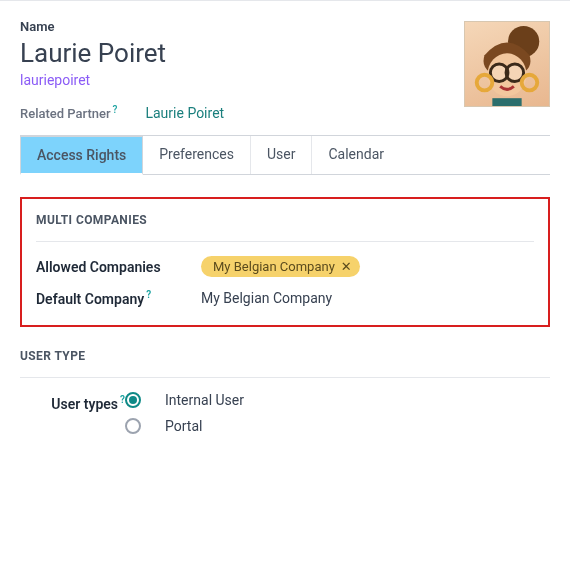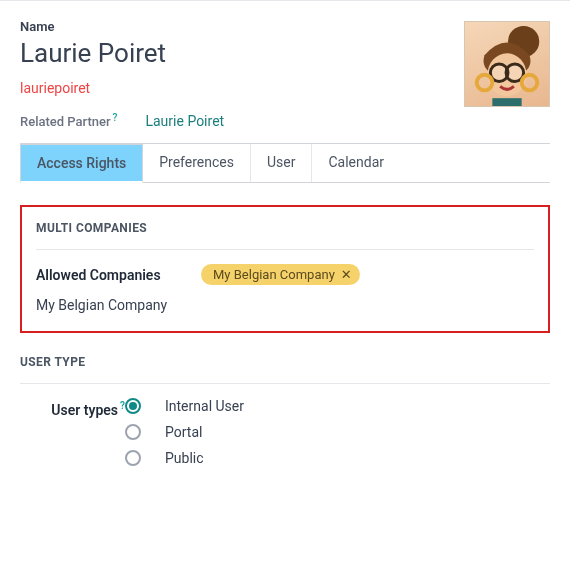--- a/index.html
+++ b/index.html
@@ -3,21 +3,21 @@
 <meta charset="utf-8">
 <style>
   * { box-sizing: border-box; margin: 0; padding: 0; }
   html, body { width: 570px; height: 580px; font-family: -apple-system, BlinkMacSystemFont, "Segoe UI", Roboto, sans-serif; color: #374151; background: #fff; }
   .page { padding: 10px 20px 20px 20px; border-top: 1px solid #e5e7eb; position: relative; }
   .avatar { position: absolute; top: 20px; right: 20px; width: 86px; height: 86px; background: linear-gradient(160deg, #f5d7b8 0%, #e8b78f 100%); border: 1px solid #d8c7b0; }
   .avatar svg { width: 100%; height: 100%; display: block; }
   .field-label { font-size: 13px; font-weight: 600; color: #374151; margin-top: 8px; }
   .field-label.grey { color: #6b7280; font-weight: 500; }
   .name-val { font-size: 26px; font-weight: 400; color: #374151; margin-top: 4px; }
-  .email-val { font-size: 14px; color: #ef4444; margin-top: 12px; }
+  .email-val { font-size: 14px; color: #8b5cf6; margin-top: 4px; }
   .help { color: #1aa2a0; font-size: 10px; vertical-align: super; margin-left: 2px; cursor: help; }
   .partner-row { display: flex; align-items: baseline; margin-top: 16px; gap: 28px; }
   .partner-link { color: #1a7f7d; font-size: 14px; text-decoration: none; }
   .tabs { display: flex; border-top: 1px solid #d1d5db; border-bottom: 1px solid #d1d5db; margin-top: 14px; }
   .tab { padding: 10px 16px; font-size: 14px; color: #4b5563; cursor: pointer; border-right: 1px solid #e5e7eb; }
   .tab:last-child { border-right: none; }
   .tab.active { border: 1px solid #d1d5db; border-bottom: 2px solid #fff; border-top: 2px solid #d1d5db; margin-top: -1px; margin-bottom: -1px; background: #7dd3fc; font-weight: 500; }
   .highlight-box { border: 2px solid #d81e1e; margin-top: 22px; padding: 14px 14px 18px 14px; }
   .section-title { font-size: 12px; font-weight: 700; letter-spacing: 0.4px; color: #4b5563; border-bottom: 1px solid #e5e7eb; padding-bottom: 14px; margin-bottom: 14px; }
   .row { display: flex; align-items: center; margin-bottom: 12px; }
@@ -78,39 +78,38 @@
     <div class="row">
       <div class="lbl">Allowed Companies</div>
       <div class="val">
         <span class="tag">
           <span>My Belgian Company</span>
           <span class="x">✕</span>
         </span>
       </div>
     </div>
     <div class="row" style="margin-bottom:0">
+      <div class="lbl">
+        <span>Default Company</span><span class="help">?</span>
+      </div>
       <div class="val">My Belgian Company</div>
     </div>
   </div>
 
   <div class="usertype-section">
     <div class="section-title">USER TYPE</div>
     <div class="radio-row">
       <div class="lbl">
         <span>User types</span><span class="help">?</span>
       </div>
       <div class="radios">
         <label class="radio-opt">
           <span class="radio checked"></span>
           <span>Internal User</span>
         </label>
         <label class="radio-opt">
           <span class="radio"></span>
           <span>Portal</span>
         </label>
-        <label class="radio-opt">
-          <span class="radio"></span>
-          <span>Public</span>
-        </label>
       </div>
     </div>
   </div>
 </div>
 
 </body></html>

